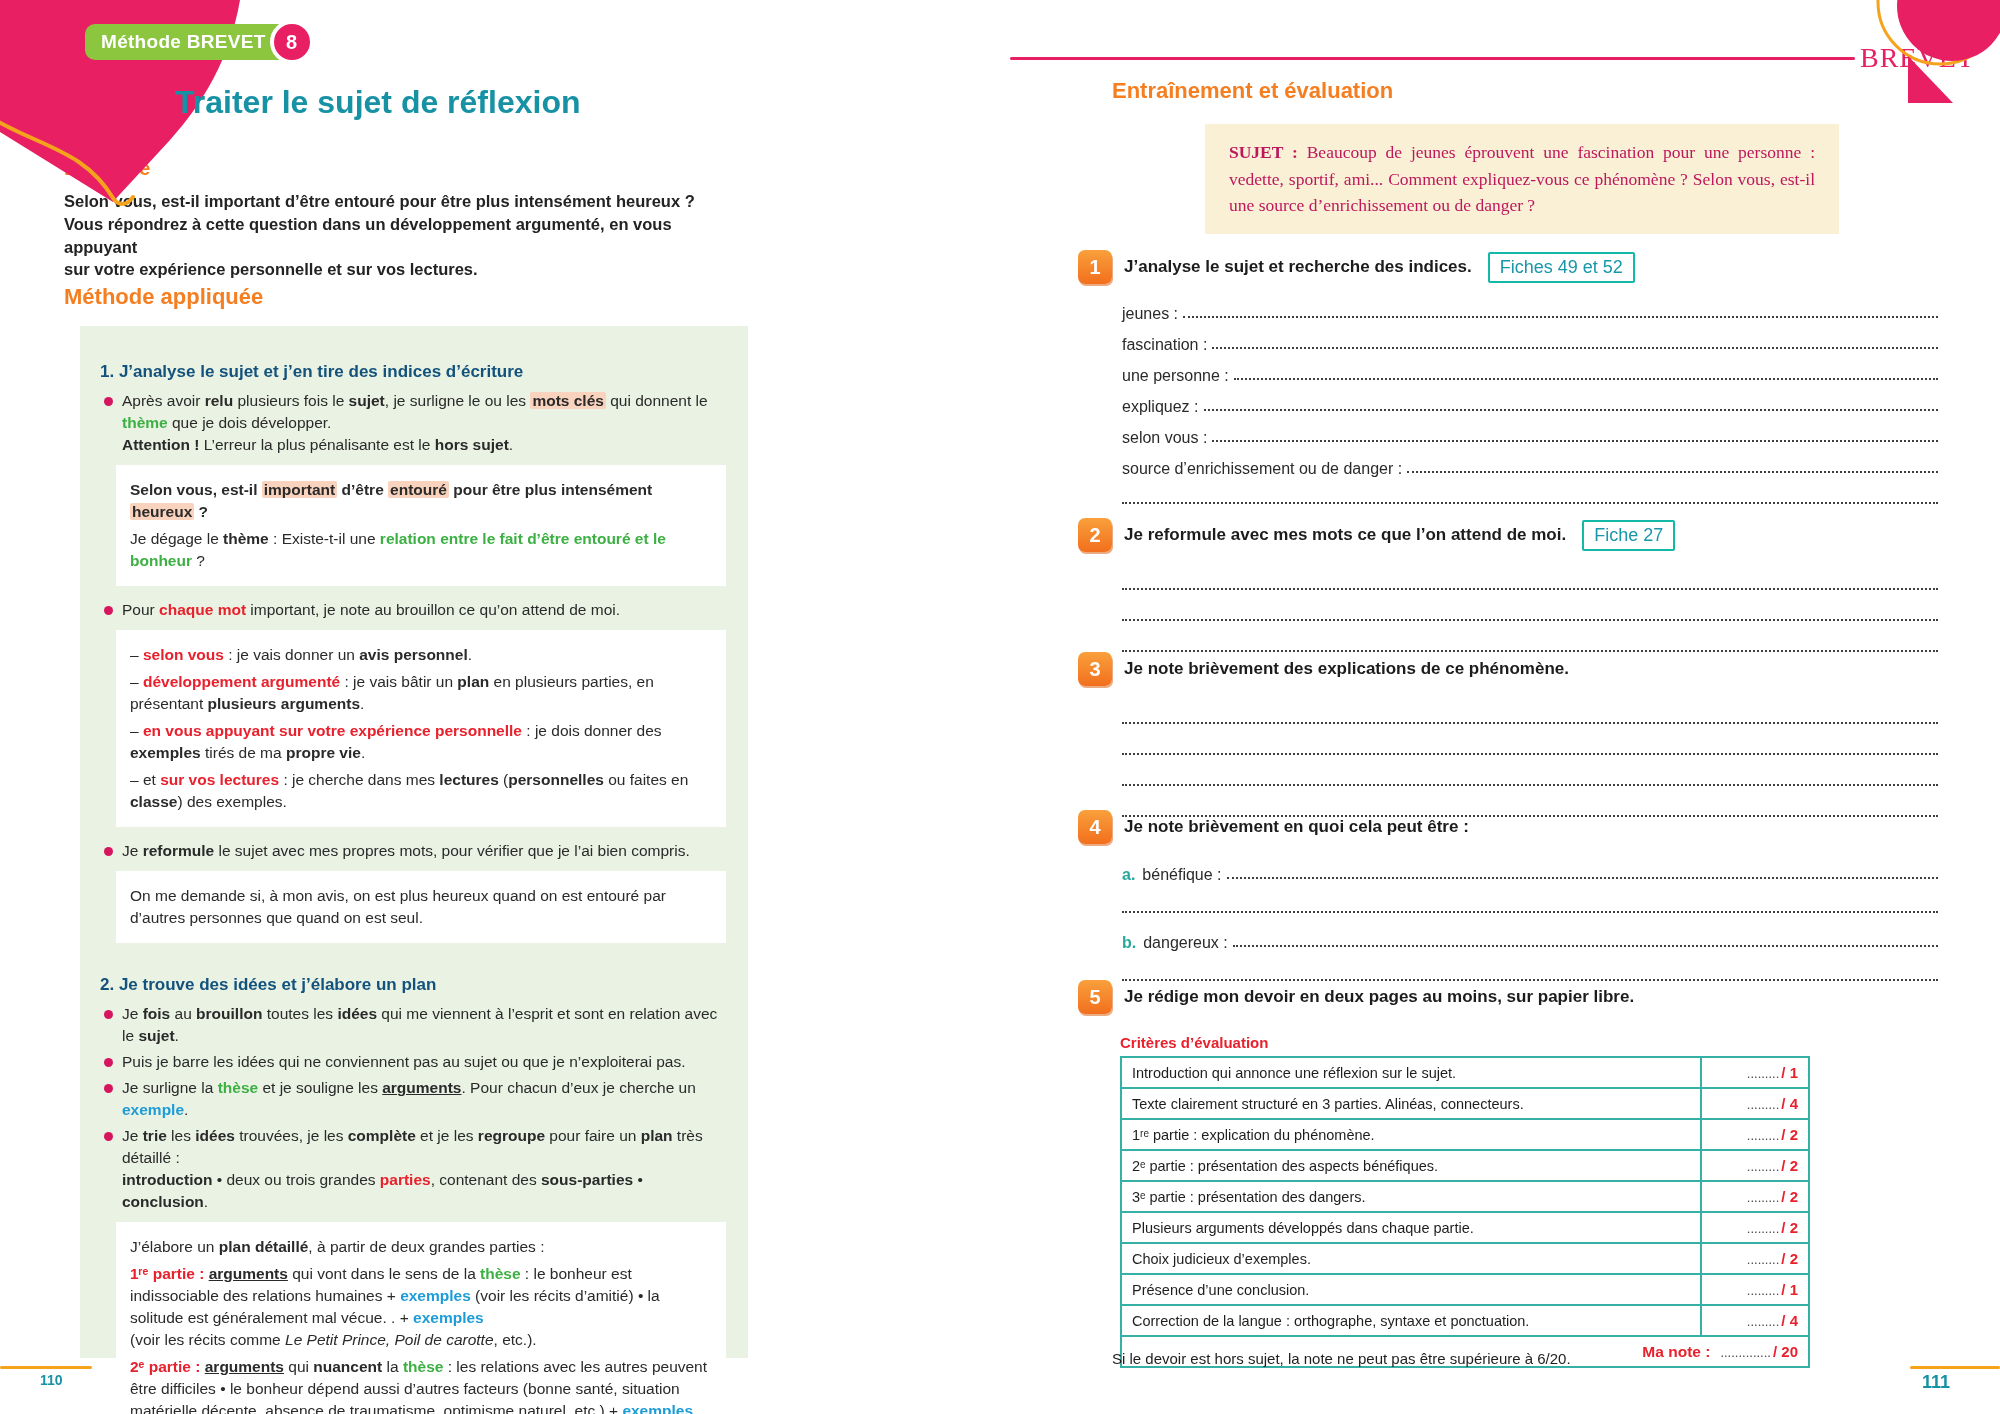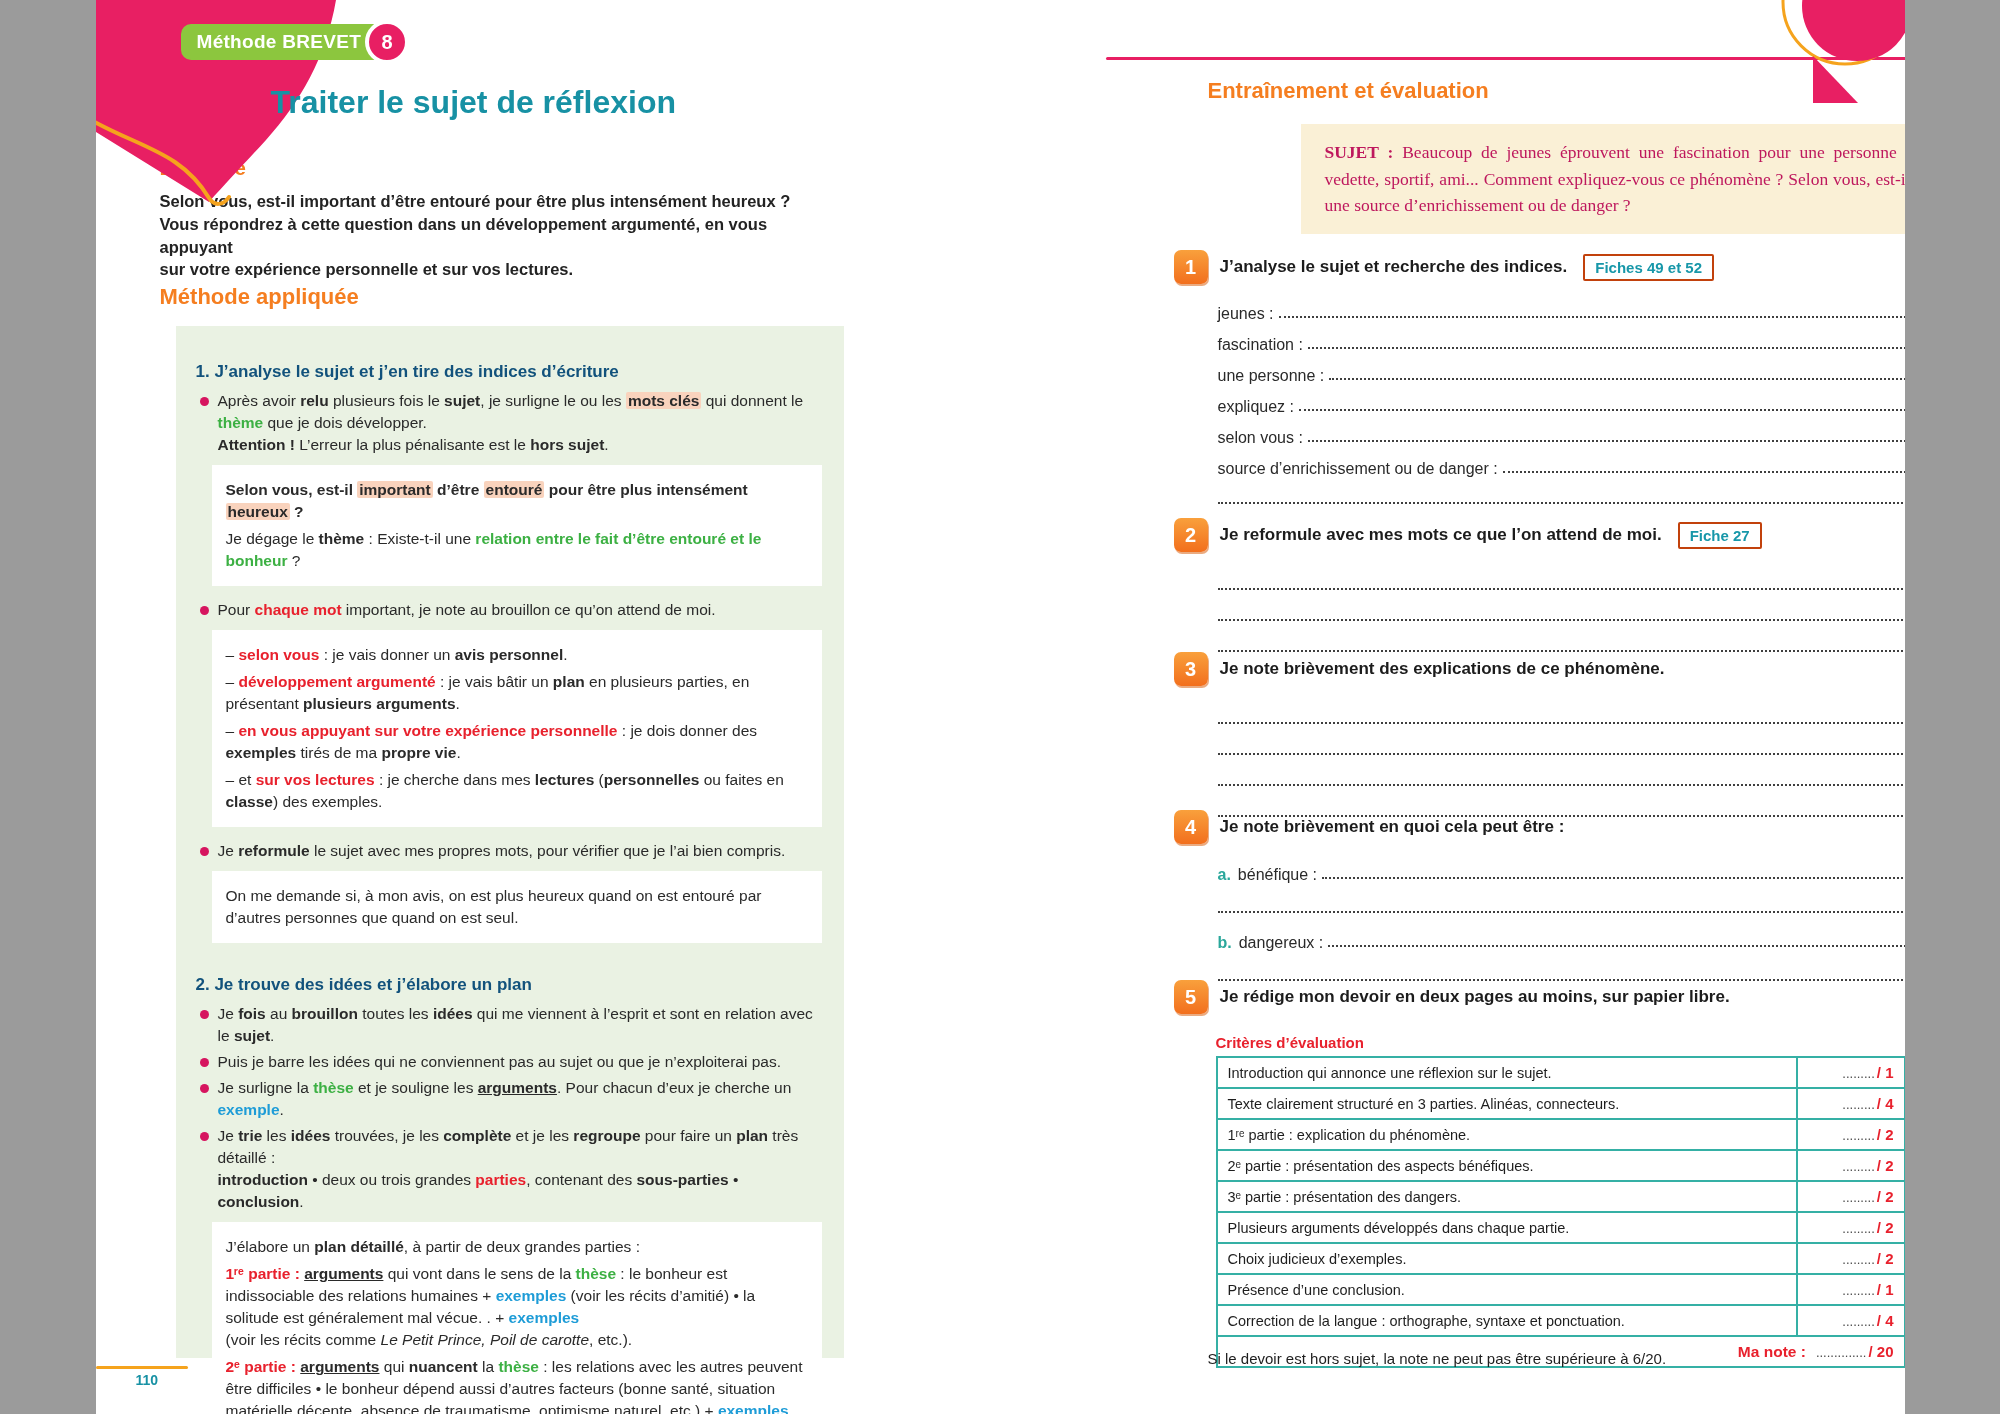--- a/index.html
+++ b/index.html
@@ -1,16 +1,16 @@
 <!DOCTYPE html>
 <html><head>
 <meta charset="utf-8">
 <style>
   html,body{margin:0;padding:0;background:#9b9b9b;}
-  .canvas{position:relative;width:1809px;height:1414px;background:#ffffff;overflow:hidden;
+  .canvas{position:relative;width:2000px;height:1414px;background:#ffffff;overflow:hidden;
           font-family:"Liberation Sans","DejaVu Sans",sans-serif;color:#262626;margin:0 auto;}
 
   
   .b{font-weight:700}
   .r{color:#e8212d;font-weight:700}
   .g{color:#3cb043;font-weight:700}
   .bl{color:#1e9cd7;font-weight:700}
   .hl{background:#f9d3bd;padding:0 2px;border-radius:2px}
   .u{text-decoration:underline}
   .i{font-style:italic}
@@ -45,21 +45,21 @@
   .train-h{position:absolute;left:1112px;top:78px;font-size:22px;color:#f57e20;font-weight:700;margin:0}
   .sujet-box{position:absolute;left:1205px;top:124px;width:634px;box-sizing:border-box;background:#faf0d6;
              padding:15px 24px;font-family:"Liberation Serif","DejaVu Serif",serif;font-size:17.5px;
              line-height:1.52;text-align:justify;color:#be185d}
   .step{position:absolute;left:1078px;width:860px}
   .step-head{display:flex;align-items:center}
   .stepnum{width:34px;height:34px;flex:none;background:linear-gradient(180deg,#f9a03c,#f26f1d);color:#fff;
            font-weight:700;font-size:20px;border-radius:7px;display:flex;align-items:center;justify-content:center;
            box-shadow:1px 2px 0 rgba(217,102,26,.55);margin-right:12px}
   .steptitle{font-weight:700;font-size:17px;color:#1c1c1c}
-  .fiche{margin-left:16px;border:2px solid #c2410c;color:#1797a9;font-weight:700;font-size:15px;
+  .fiche{margin-left:16px;border:2px solid #14b8a6;color:#1797a9;font-weight:400;font-size:18px;
          background:#fff;padding:3px 10px;border-radius:2px;white-space:nowrap}
   .fields{margin:8px 0 0 44px}
   .frow{display:flex;align-items:flex-end;height:31px}
   .frow-tall{height:34px}
   .flabel{font-size:16px;white-space:nowrap;padding-right:5px;color:#2a2a2a}
   .ab{color:#2aa79b;font-weight:700;margin-right:7px;font-size:16px}
   .dotfill{flex:1;border-bottom:2.5px dotted #3f3f3f;margin-bottom:5px}
   .crit{position:absolute;left:1120px;top:1034px;width:690px}
   .crit-h{color:#e8212d;font-weight:700;font-size:15px;margin-bottom:5px}
   .crit table{width:100%;border-collapse:collapse}

